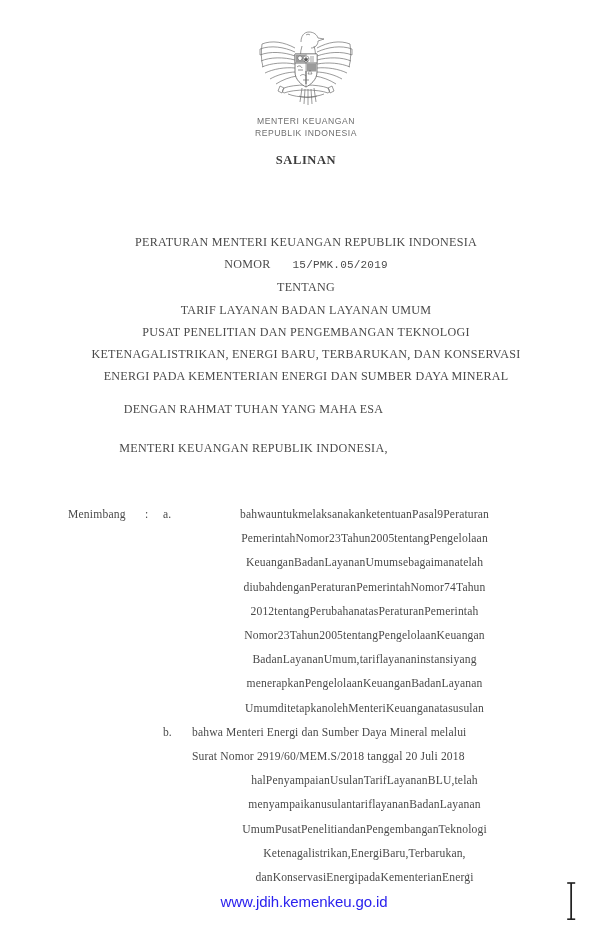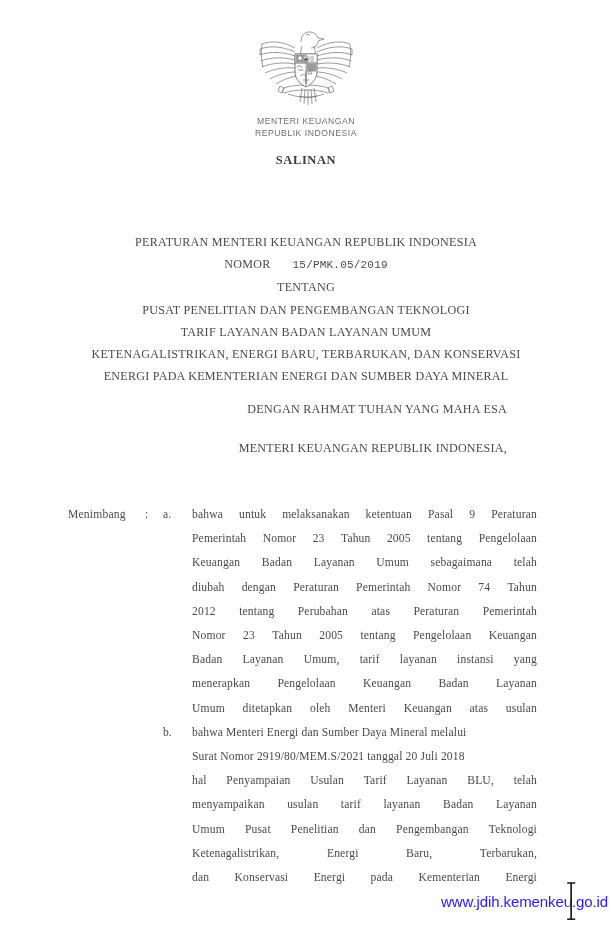--- a/index.html
+++ b/index.html
@@ -93,21 +93,21 @@
     letter-spacing: 0.2px;
     margin-left: 22px;
   }
 
   
   .invocation {
     position: absolute;
     top: 398px;
     left: 0;
     width: 507px;
-    text-align: right;
+    text-align: center;
   }
   .invocation .inv-line {
     font-size: 12.1px;
     line-height: 22px;
     letter-spacing: 0.25px;
     color: #4a4a4a;
     white-space: nowrap;
   }
   .inv-gap { height: 17px; }
 
@@ -154,21 +154,21 @@
     font-size: 11.6px;
     line-height: 24.2px;
     letter-spacing: 0.15px;
     color: #4a4a4a;
     text-align: justify;
     text-justify: inter-word;
   }
   
   .stretched {
     display: flex;
-    justify-content: space-between;
+    justify-content: center;
     width: 100%;
   }
 
   .item-b-wrap { margin-top: 0px; }
 
   
   .artifact {
     position: absolute;
     left: 466px;
     top: 873px;
@@ -178,21 +178,21 @@
     font-size: 11px;
     line-height: 9px;
   }
 
   
   .footer {
     position: absolute;
     left: 0;
     top: 893px;
     width: 612px;
-    text-align: right;
+    text-align: center;
     padding-right: 4px;
     box-sizing: border-box;
   }
   .footer-url {
     font-family: "Liberation Sans", "DejaVu Sans", sans-serif;
     font-size: 15px;
     font-weight: 500;
     letter-spacing: -0.1px;
     color: #2a21ee;
   }
@@ -295,22 +295,22 @@
     <div class="lh-line">REPUBLIK INDONESIA</div>
     <div class="lh-salinan">SALINAN</div>
   </div>
 
   <div class="title-block">
     <div class="title-line">PERATURAN MENTERI KEUANGAN REPUBLIK INDONESIA</div>
     <div class="nomor-line">
       <span class="nomor-label">NOMOR</span><span class="nomor-value">15/PMK.05/2019</span>
     </div>
     <div class="title-line">TENTANG</div>
+    <div class="title-line">TARIF LAYANAN BADAN LAYANAN UMUM</div>
     <div class="title-line">PUSAT PENELITIAN DAN PENGEMBANGAN TEKNOLOGI</div>
-    <div class="title-line">TARIF LAYANAN BADAN LAYANAN UMUM</div>
     <div class="title-line">KETENAGALISTRIKAN, ENERGI BARU, TERBARUKAN, DAN KONSERVASI</div>
     <div class="title-line">ENERGI PADA KEMENTERIAN ENERGI DAN SUMBER DAYA MINERAL</div>
   </div>
 
   <div class="invocation">
     <div class="inv-line">DENGAN RAHMAT TUHAN YANG MAHA ESA</div>
     <div class="inv-gap"></div>
     <div class="inv-line">MENTERI KEUANGAN REPUBLIK INDONESIA,</div>
   </div>
 
@@ -398,21 +398,21 @@
             <span>atas</span>
             <span>usulan</span>
           </span>
       </div>
     </div>
 
     <div class="clause-row item-b-wrap">
       <span class="item-marker">b.</span>
       <div class="item-body">
         <span style="display:block">bahwa Menteri Energi dan Sumber Daya Mineral melalui</span>
-        <span style="display:block">Surat Nomor 2919/80/MEM.S/2021 tanggal 20 Juli 2018</span>
+        <span style="display:block">Surat Nomor 2919/60/MEM.S/2018 tanggal 20 Juli 2018</span>
         <span class="stretched">
             <span>hal</span>
             <span>Penyampaian</span>
             <span>Usulan</span>
             <span>Tarif</span>
             <span>Layanan</span>
             <span>BLU,</span>
             <span>telah</span>
           </span>
         <span class="stretched">

